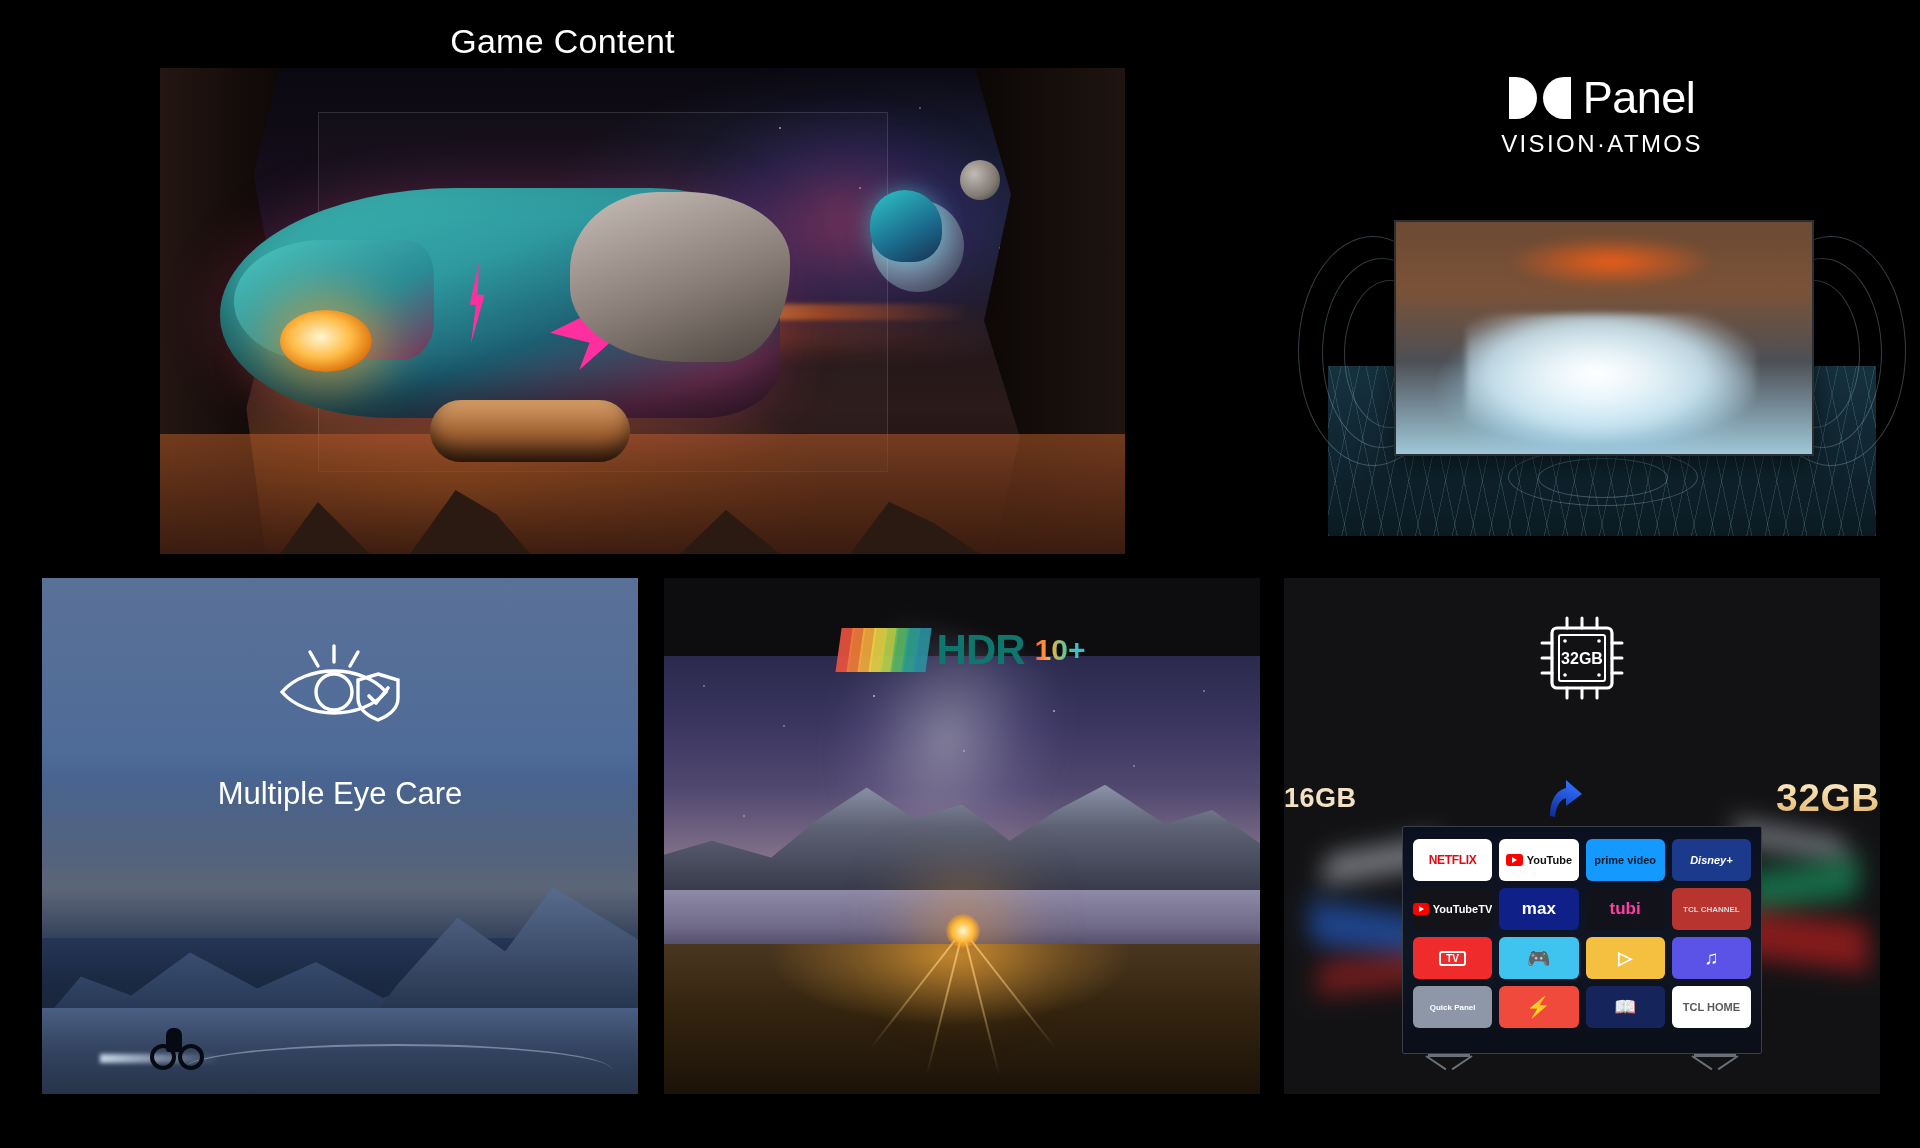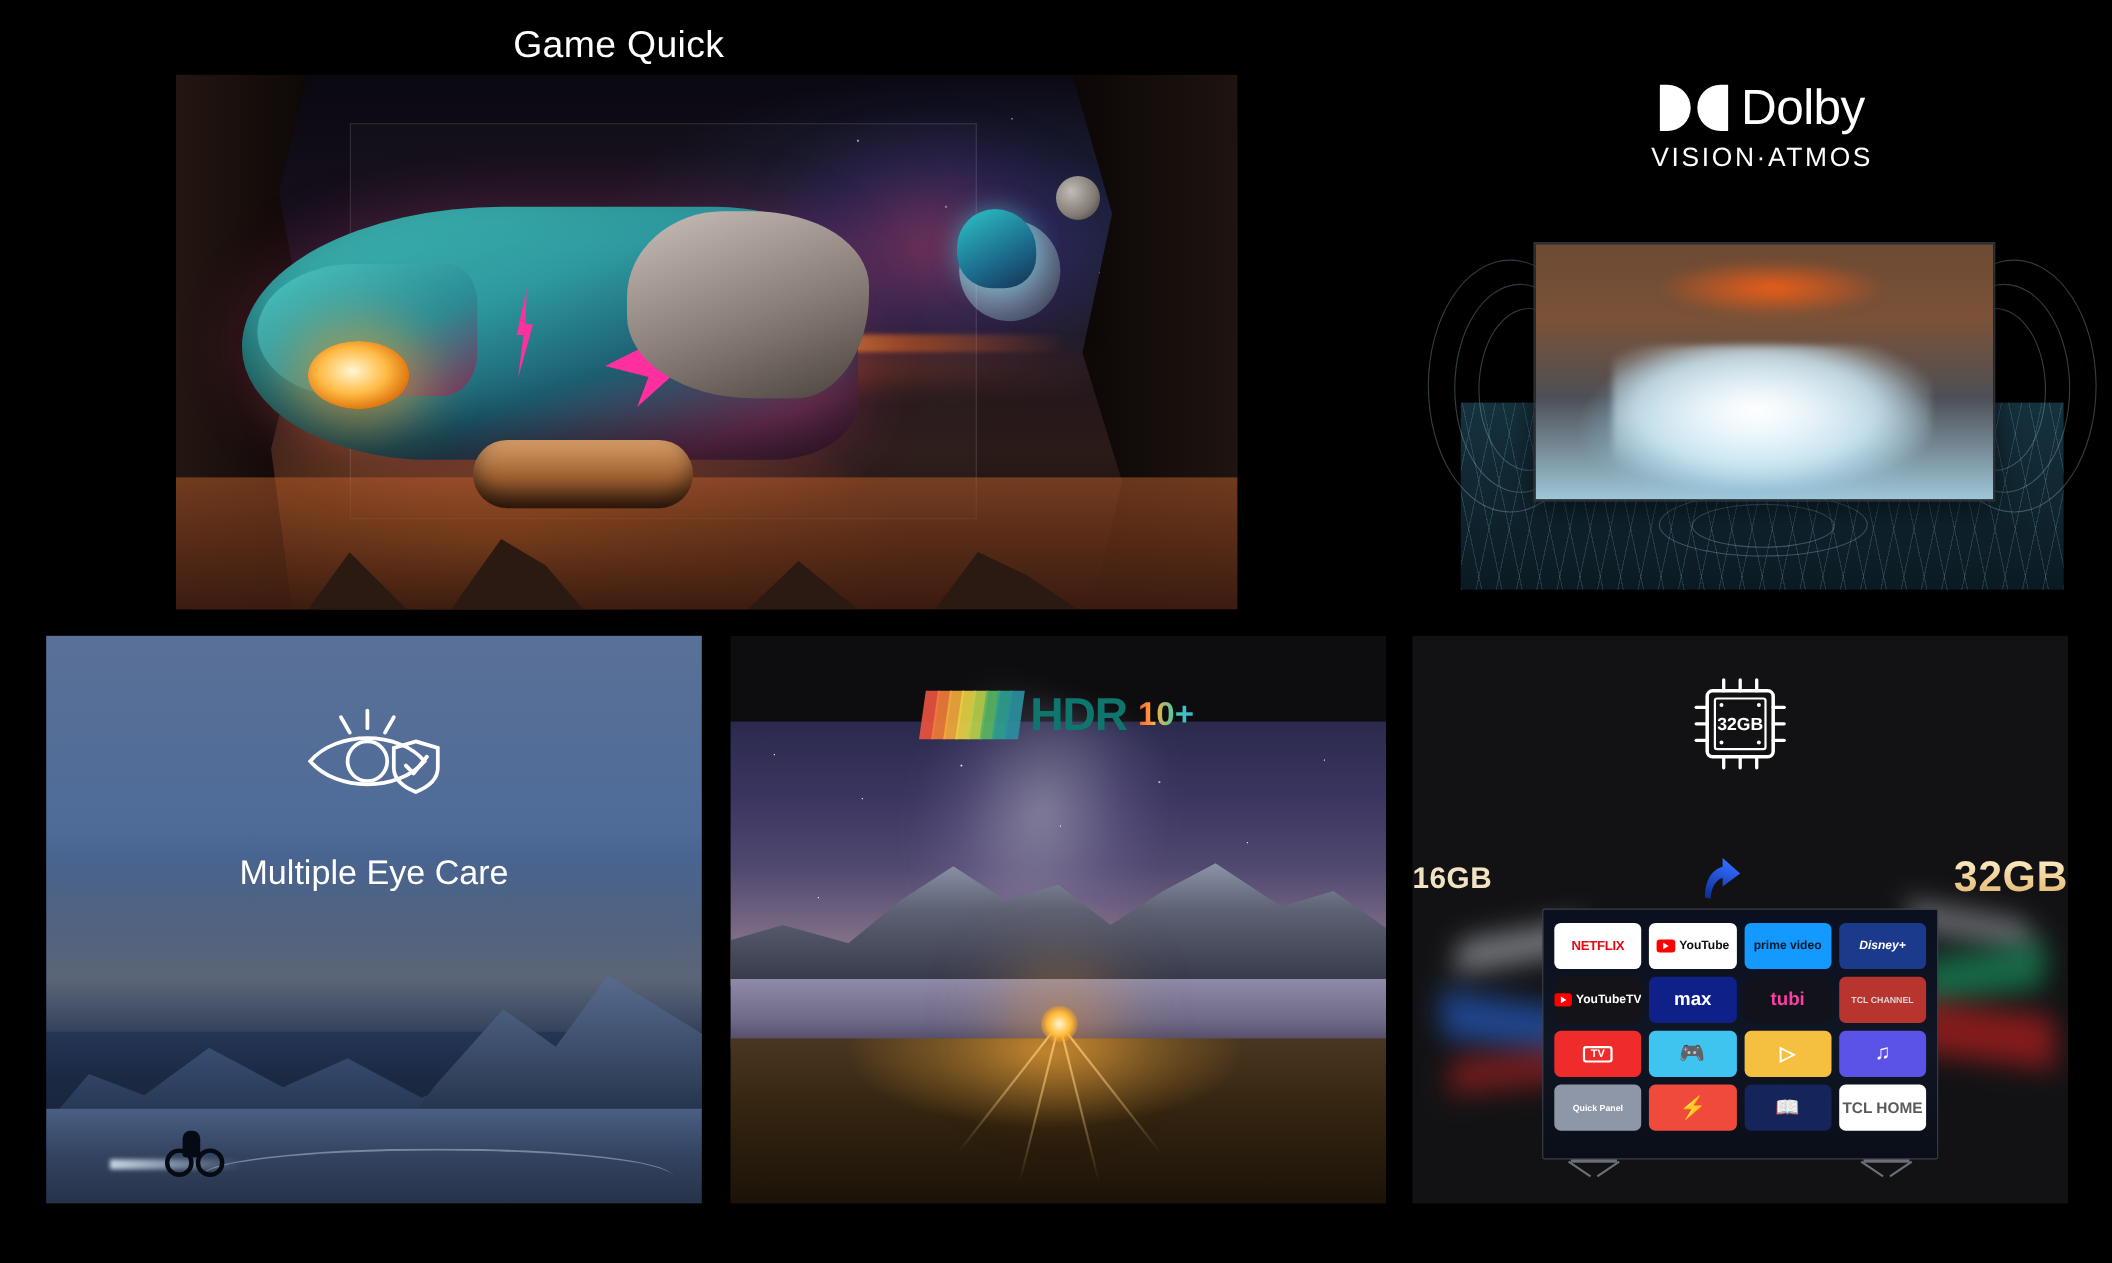--- a/index.html
+++ b/index.html
@@ -232,21 +232,21 @@
   .leg:before,.leg:after{ content:""; position:absolute; top:-2px; width:24px; height:2px; background:#6a7078; }
   .leg:before{ left:-2px; transform:rotate(34deg); transform-origin:left center; }
   .leg:after{ right:-2px; transform:rotate(-34deg); transform-origin:right center; }
 </style>
 </head>
 <body>
 
 <div class="stage">
 
   <section id="panel-game-master">
-    <div id="game-master-title">Game Quick</div>
+    <div id="game-master-title">Game Content</div>
     <div id="game-image">
       <div class="starfield"></div>
       <div class="nebula"></div>
       <div class="planet planet-big"></div>
       <div class="planet planet-small"></div>
       <div class="screen-overlay"></div>
       <div class="cave-wall cave-L"></div>
       <div class="cave-wall cave-R"></div>
       <div class="ground">
         <div class="ground-rock" style="left:120px;width:90px;height:52px;clip-path:polygon(0 100%,42% 0,100% 100%);"></div>
@@ -269,21 +269,21 @@
     </div>
   </section>
 
   <section id="panel-dolby">
     <div id="dolby-logo">
       <div class="dolby-row">
         <span class="dolby-mark">
           <i class="l"></i>
             <i class="r"></i>
         </span>
-        <span id="dolby-wordmark">Dolby</span>
+        <span id="dolby-wordmark">Panel</span>
       </div>
       <div id="dolby-subtitle">VISION·ATMOS</div>
     </div>
     <div id="dolby-image">
       <div class="mesh"></div>
       <div class="sound-ring" style="left:-30px;top:40px;width:150px;height:230px;"></div>
       <div class="sound-ring" style="left:-6px;top:62px;width:120px;height:190px;"></div>
       <div class="sound-ring" style="left:16px;top:84px;width:92px;height:148px;"></div>
       <div class="sound-ring" style="right:-30px;top:40px;width:150px;height:230px;"></div>
       <div class="sound-ring" style="right:-6px;top:62px;width:120px;height:190px;"></div>
@@ -442,21 +442,21 @@
           <div class="app" style="background: rgb(141, 151, 168); color: rgb(255, 255, 255);">
             <span style="font-size: 8px;">Quick Panel</span>
           </div>
           <div class="app" style="background: rgb(240, 74, 60); color: rgb(255, 255, 255);">
             <span style="font-size:20px">⚡</span>
           </div>
           <div class="app" style="background: rgb(22, 36, 92); color: rgb(255, 255, 255);">
             <span style="font-size:18px">📖</span>
           </div>
           <div class="app" style="background: rgb(255, 255, 255); color: rgb(90, 90, 90);">
-            <span style="font-size: 14px; text-align: right;">TCL HOME</span>
+            <span style="font-size: 11px; text-align: right;">TCL HOME</span>
           </div>
         </div>
     </div>
     <div class="tv-stand">
       <div class="leg" style="left:26px;"></div>
       <div class="leg" style="right:26px;"></div>
     </div>
   </section>
 </div>
 

